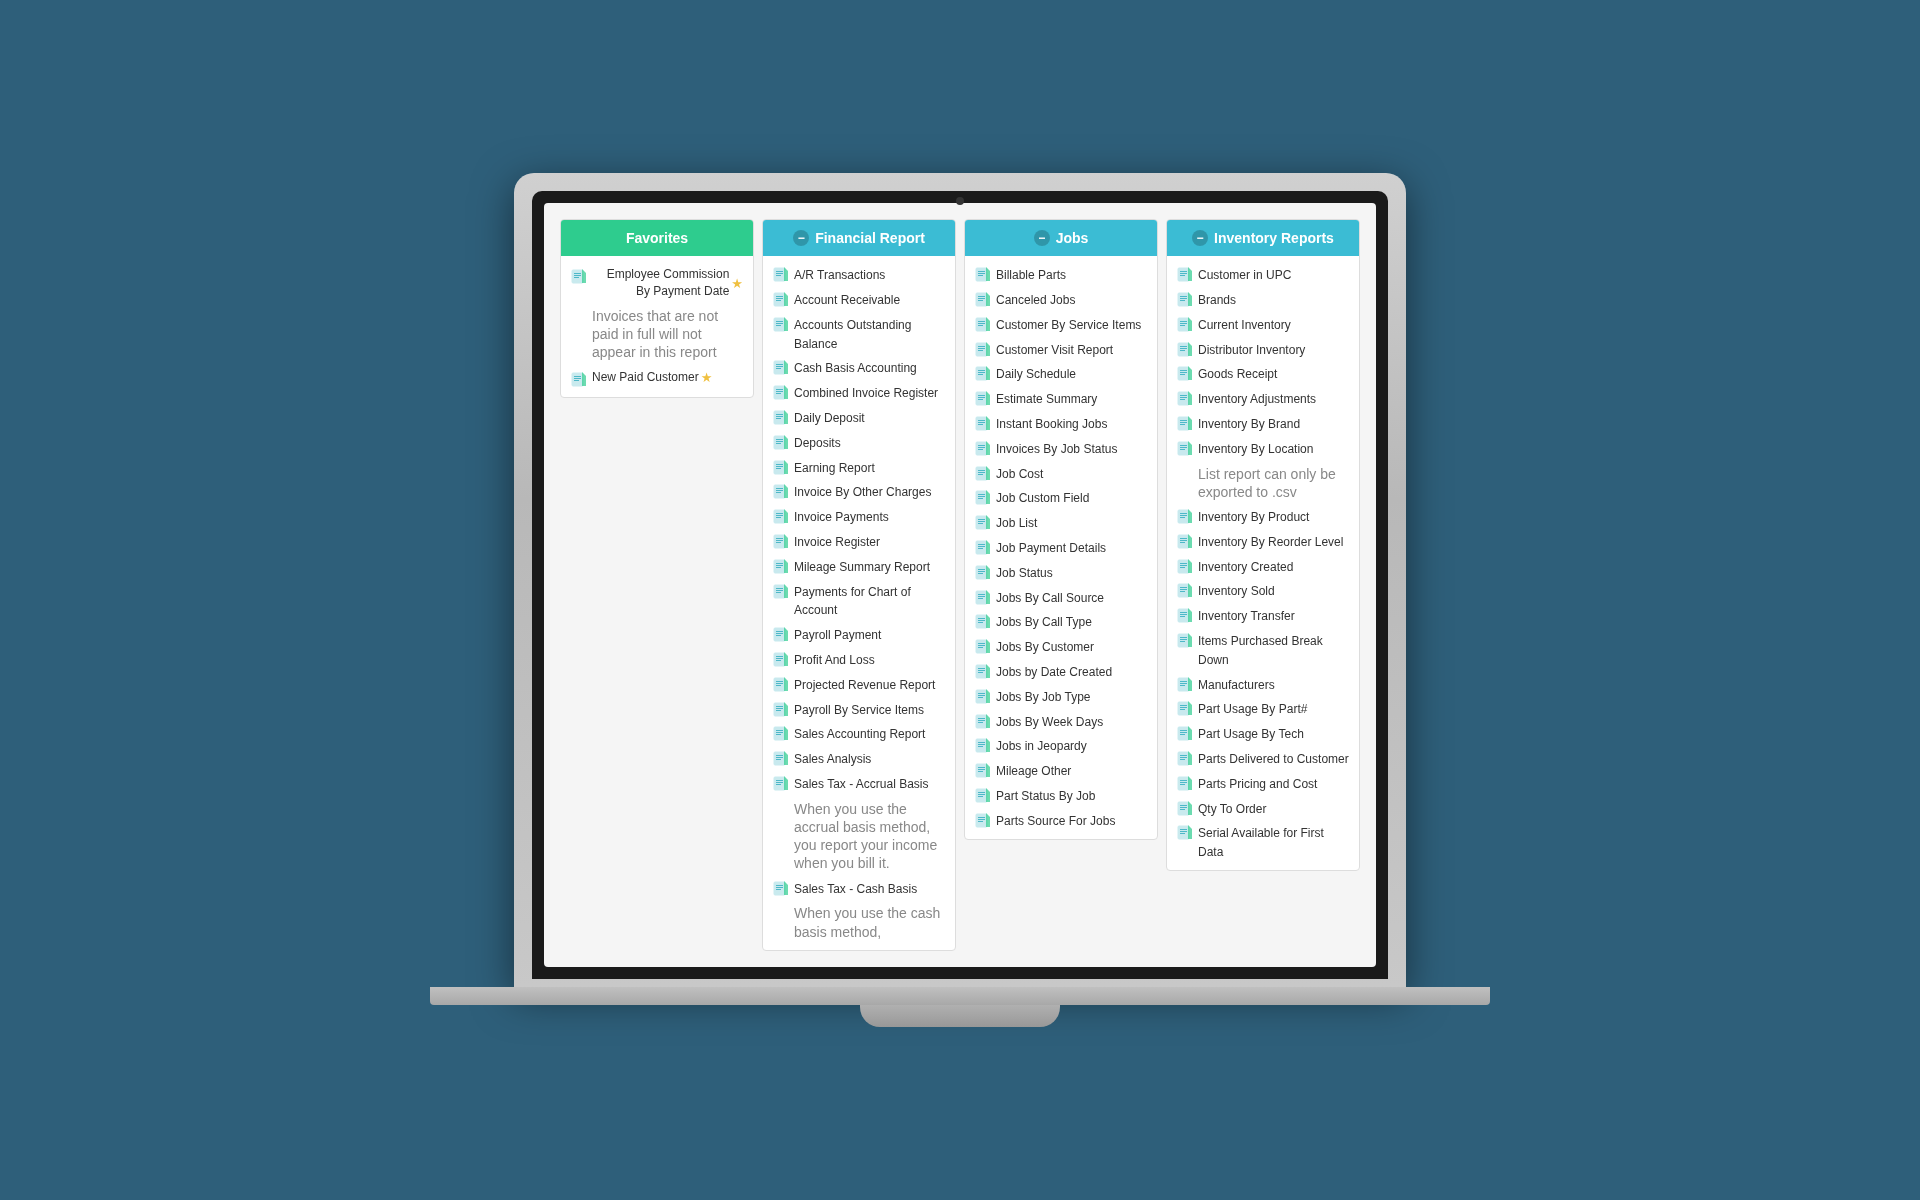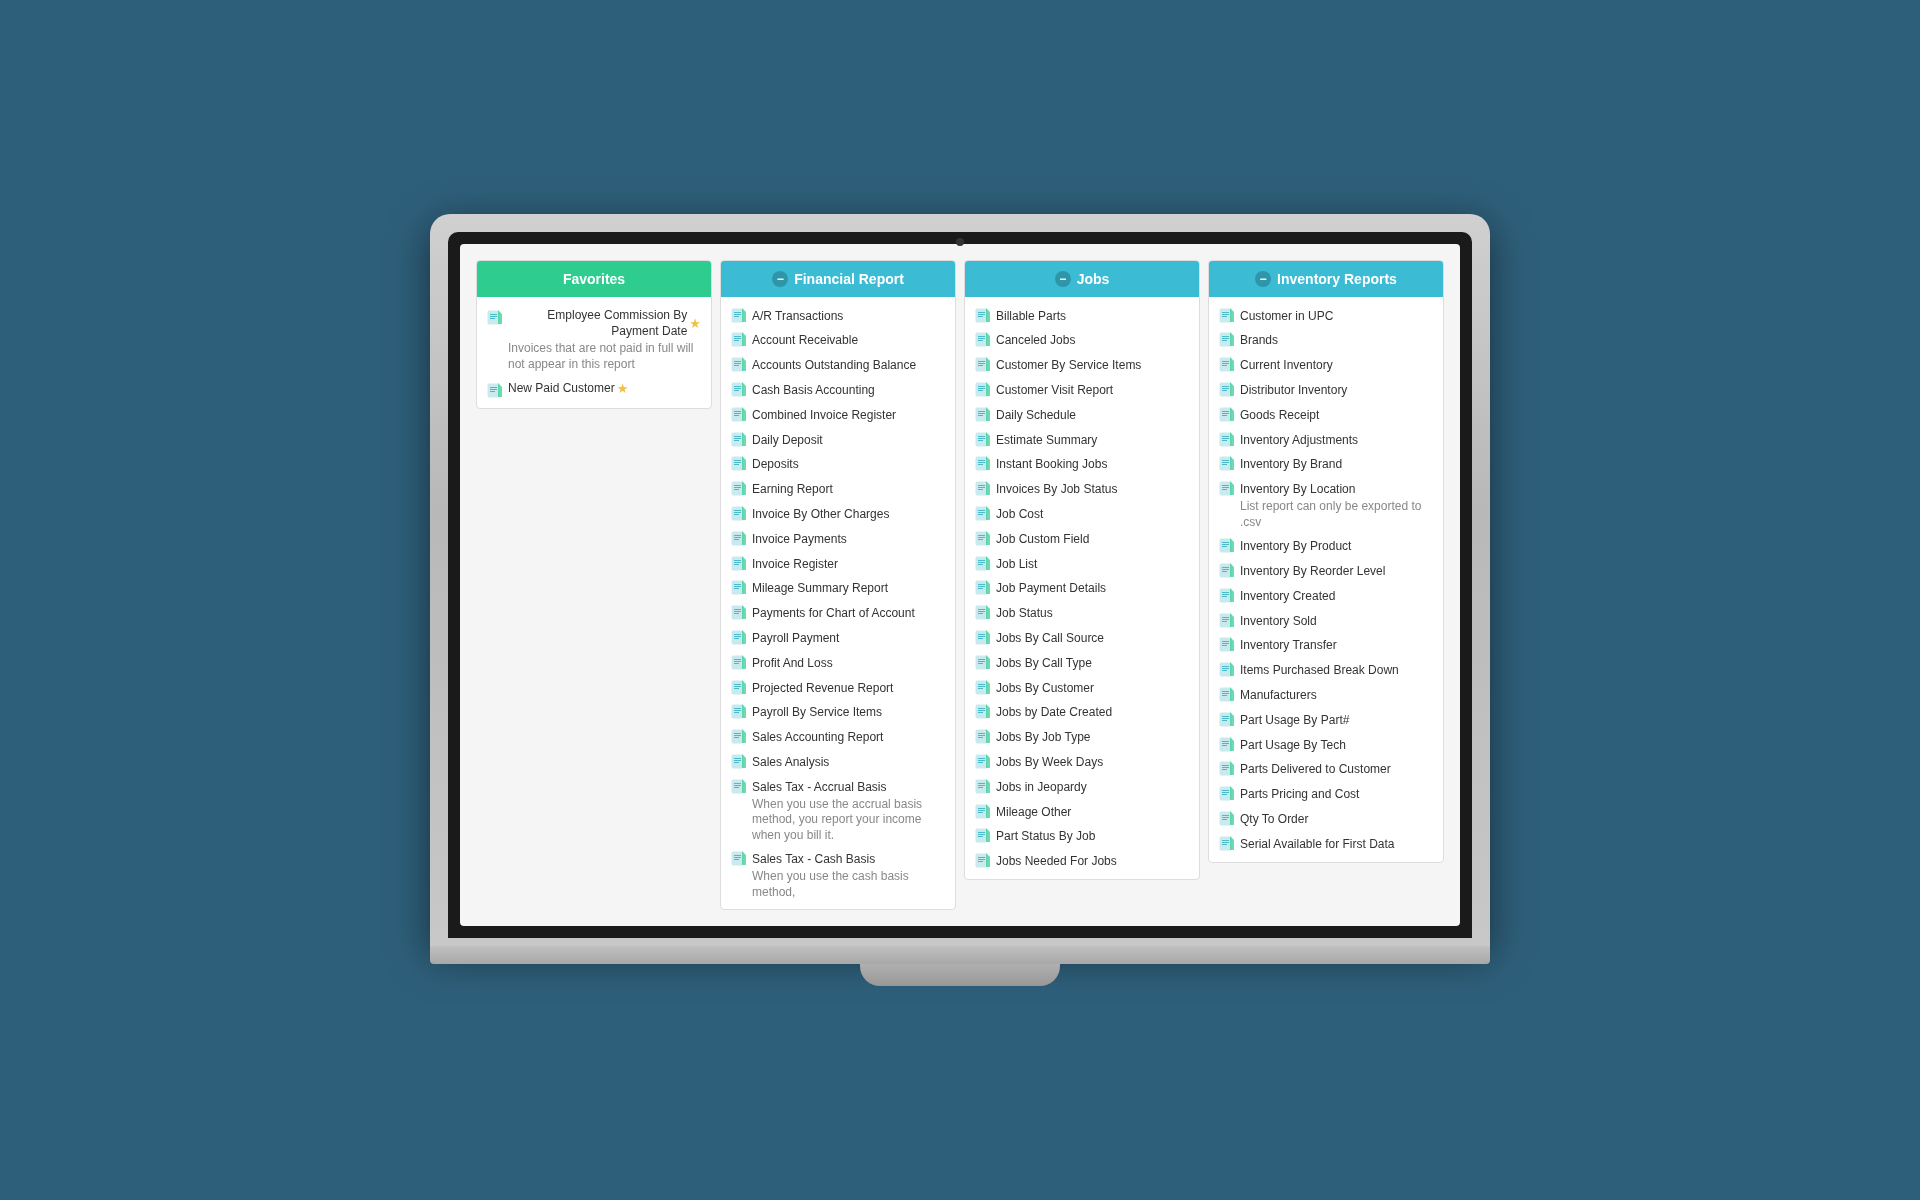--- a/index.html
+++ b/index.html
@@ -10,21 +10,21 @@
       justify-content: center;
       align-items: center;
       min-height: 100vh;
       padding: 40px;
     }
 
     .laptop-outer {
       background: linear-gradient(180deg, #d0d0d0 0%, #b8b8b8 40%, #c8c8c8 100%);
       border-radius: 20px 20px 0 0;
       padding: 18px 18px 8px 18px;
-      width: 1060px;
+      width: 892px;
       box-shadow: 0 10px 40px rgba(0,0,0,0.5);
     }
 
     .laptop-screen-bezel {
       background: #1a1a1a;
       border-radius: 10px 10px 0 0;
       padding: 12px;
       position: relative;
     }
 
@@ -144,24 +144,24 @@
       flex: 1;
     }
 
     .report-name {
       font-size: 12px;
       color: #333;
       line-height: 1.4;
     }
 
     .report-desc {
-      font-size: 12px;
+      font-size: 14px;
       color: #888;
       line-height: 1.3;
-      margin-top: 1px;
+      margin-top: 7px;
     }
 
     .star-icon {
       color: #f0c040;
       font-size: 13px;
       margin-left: 2px;
     }
 
     .fav-item {
       padding: 4px 10px;
@@ -677,21 +677,21 @@
                     <div class="report-text-wrapper"><span class="report-name">Part Status By Job</span></div>
                   </div>
                   <div class="report-item">
                     <div class="report-icon"><svg viewBox="0 0 16 16" fill="none" xmlns="http://www.w3.org/2000/svg">
     <rect x="1" y="2" width="11" height="13" rx="1" fill="#4db8c8" opacity="0.3" stroke="#4db8c8" stroke-width="1"></rect>
     <rect x="3" y="5" width="7" height="1" fill="#4db8c8"></rect>
     <rect x="3" y="7" width="7" height="1" fill="#4db8c8"></rect>
     <rect x="3" y="9" width="5" height="1" fill="#4db8c8"></rect>
     <polygon points="11,1 15,5 15,15 11,15" fill="#2ecc8e" opacity="0.7"></polygon>
   </svg></div>
-                    <div class="report-text-wrapper"><span class="report-name">Jobs Needed For Jobs</span></div>
+                    <div class="report-text-wrapper"><span class="report-name">Parts Source For Jobs</span></div>
                   </div>
                 </div>
             </div>
 
             <div class="column col-inventory">
               <div class="column-header">
                 <span class="minus-icon">−</span>
                 <span>Inventory Reports</span>
               </div>
               <div class="column-body" id="inventory-items">

